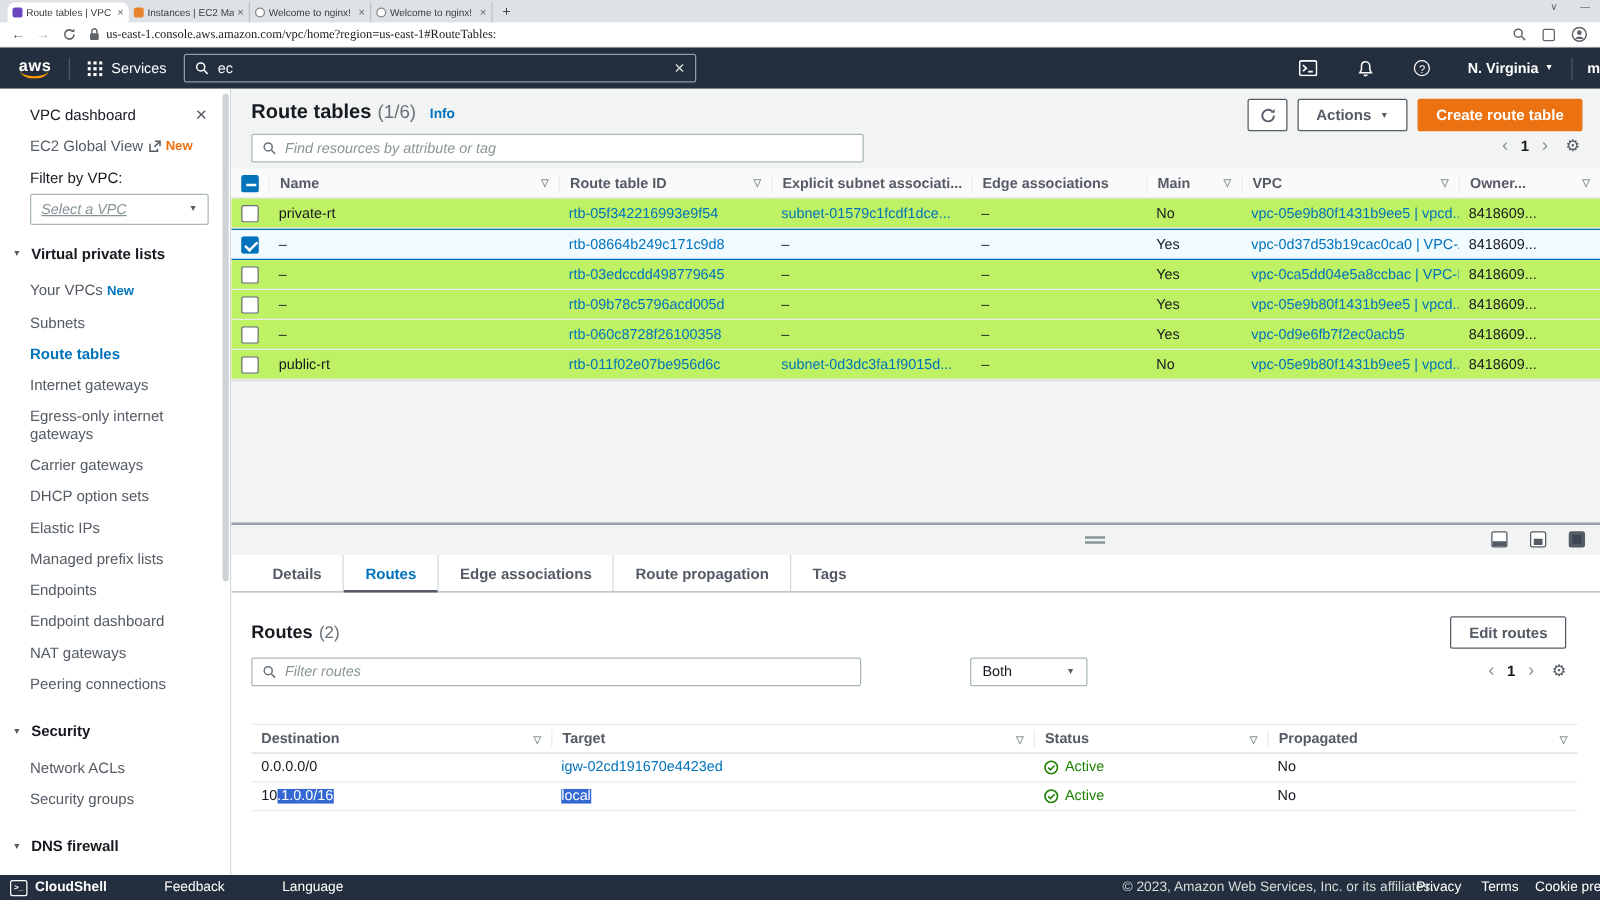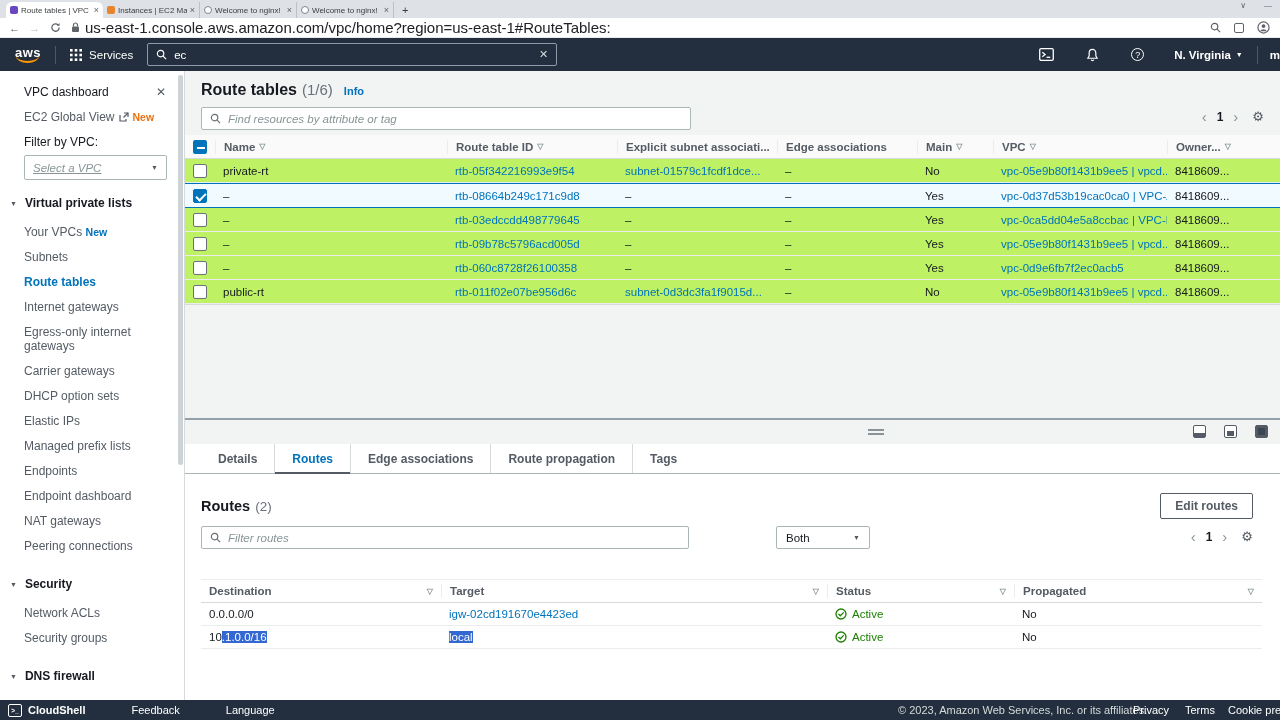--- a/index.html
+++ b/index.html
@@ -21,21 +21,21 @@
   .tab-x { font-size:9px; color:#5f6368; }
   .newtab { font-size:11px; color:#3c4043; margin:0 0 2px 8px; cursor:pointer; }
   .winbtns { position:absolute; right:8px; top:1px; font-size:8px; color:#5f6368; display:flex; gap:18px; }
 
   .urlbar { position:absolute; top:18px; left:0; right:0; height:20px; background:#fff; display:flex; align-items:center;
             font-size:10px; color:#5f6368; border-bottom:1px solid #e8eaed; }
   .navarr { margin-left:9px; font-size:11px; color:#5f6368; }
   .navarr.dim { color:#b8bcc0; }
   .reload { margin-left:10px; display:inline-flex; }
   .urlfield { display:flex; align-items:center; gap:5px; margin-left:10px; flex:1; height:15px; }
-  .urltext { font-size:15px; color:#202124; }
+  .urltext { font-size:10px; color:#202124;font-family:Liberation Serif, serif; }
   .urlicons { display:flex; align-items:center; gap:13px; margin-right:10px; }
   .sq-icon { width:10px; height:10px; border:1.3px solid #5f6368; border-radius:2px; }
 
   
   .awsnav { position:absolute; top:38px; left:0; right:0; height:33px; background:#232f3e; display:flex; align-items:center; color:#fff; }
   .awslogo { font-weight:bold; font-size:13px; margin:0 0 4px 15px; position:relative; letter-spacing:.5px; }
   .awslogo::after { content:""; position:absolute; left:1px; right:2px; bottom:-3px; height:5px;
                     border-bottom:2px solid #f90; border-radius:0 0 50% 50%/0 0 100% 100%; }
   .navdiv { width:1px; height:18px; background:#49586a; margin:0 14px; }
   .svcbtn { display:flex; align-items:center; gap:7px; font-size:11.5px; cursor:pointer; }
@@ -87,21 +87,21 @@
   .ph-it { font-style:italic; color:#879596; font-size:11.5px; }
   .pager { position:absolute; display:flex; align-items:center; gap:10px; color:#879596; font-size:12px; }
   .m-pager { right:16px; top:38px; }
   .pager .pg-chev { font-size:15px; cursor:pointer; line-height:10px; }
   .pager .pg-num { color:#16191f; font-weight:bold; cursor:pointer; }
   .pager .gear { color:#545b64; font-size:13px; margin-left:4px; cursor:pointer; }
 
   
   .m-table { position:absolute; left:0; right:0; top:64px; background:#fff; border-bottom:1px solid #d5dbdb; font-size:11.5px; }
   .thead { display:flex; height:24px; align-items:center; border-bottom:1px solid #d5dbdb; background:#fafafa; color:#545b64; font-weight:bold; }
-  .th { display:flex; align-items:center; padding:0 8px; height:14px; border-left:1px solid #eaeded; overflow:hidden; white-space:nowrap; }
+  .th { display:flex; align-items:center; justify-content:space-between; padding:0 8px; height:14px; border-left:1px solid #eaeded; overflow:hidden; white-space:nowrap; }
   .th:first-child { border-left:none; }
   .sorticon { color:#879596; font-size:8px; margin-left:4px; cursor:pointer; }
   .trow { display:flex; height:24px; align-items:center; border-bottom:1px solid #eaeded; background:#bef264; }
   .trow.sel { background:#f1faff; border-top:1px solid #0073bb; border-bottom:1px solid #0073bb; height:25px; }
   .tc { padding:0 8px; overflow:hidden; white-space:nowrap; }
   .c-cb { width:30px; display:flex; justify-content:center; }
   .c-name { width:232px; }
   .c-id { width:170px; }
   .c-subnet { width:160px; }
   .c-edge { width:140px; }
@@ -411,20 +411,35 @@
 
         </div>
     </aside>
 
     <div class="main">
       <div class="m-title">
         <span>Route tables</span>
         <span class="m-count">(1/6)</span>
         <span class="m-info">Info</span>
       </div>
+      <div class="m-actions">
+        <button class="btn icon-only">
+          <svg width="13" height="13" viewBox="0 0 14 14">
+              <path d="M12 7a5 5 0 1 1-1.5-3.6" fill="none" stroke="#545b64" stroke-width="1.6"></path>
+              <path d="M12.6 1.2v3.4H9.2z" fill="#545b64"></path>
+            </svg>
+        </button>
+        <button class="btn">
+          <span>Actions</span>
+          <span class="caret">▼</span>
+        </button>
+        <button class="btn btn-primary">
+          <span>Create route table</span>
+        </button>
+      </div>
       <div class="m-search">
         <svg width="11" height="11" viewBox="0 0 12 12">
             <circle cx="5" cy="5" r="3.5" fill="none" stroke="#687078" stroke-width="1.3"></circle>
             <line x1="7.7" y1="7.7" x2="11" y2="11" stroke="#687078" stroke-width="1.3"></line>
           </svg>
         <span class="ph-it">Find resources by attribute or tag</span>
       </div>
       <div class="pager m-pager">
         <span class="pg-chev">‹</span>
         <span class="pg-num">1</span>

